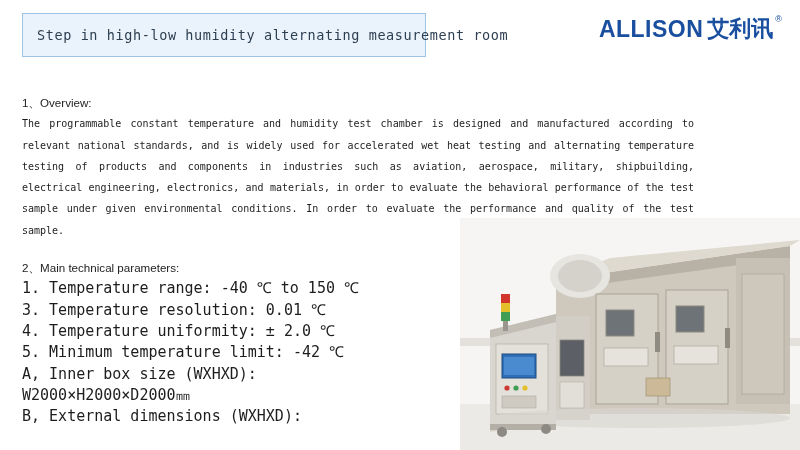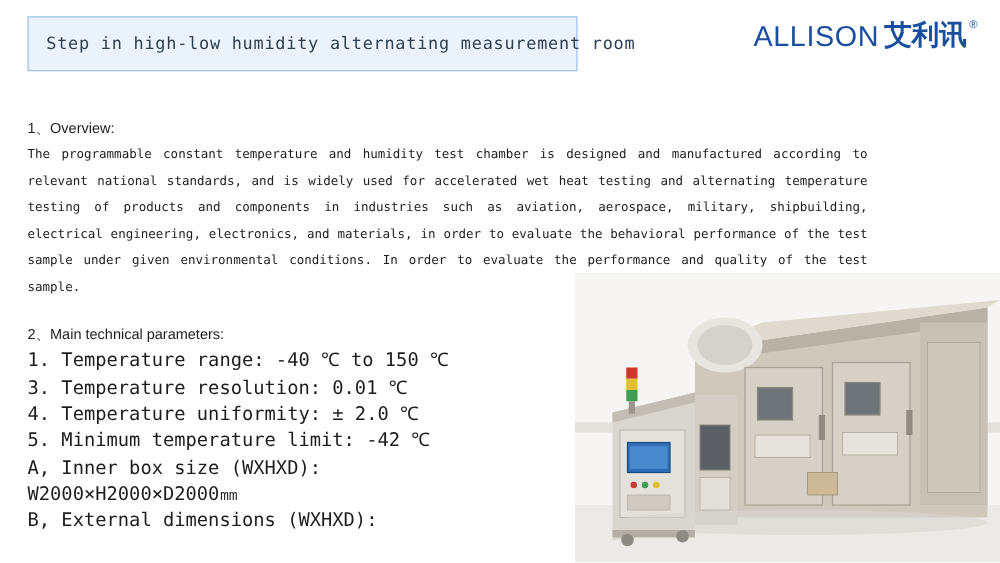--- a/index.html
+++ b/index.html
@@ -25,21 +25,21 @@
     position: absolute;
     top: 0;
     left: 0;
     width: 800px;
     height: 70px;
   }
   .title-box {
     position: absolute;
     left: 22px;
     top: 13px;
-    width: 440px;
+    width: 404px;
     height: 44px;
     border: 1px solid #9fc3e6;
     background: #eaf3fb;
     box-sizing: border-box;
     display: flex;
     align-items: center;
   }
   .title-text {
     padding-left: 14px;
     font-size: 13.5px;
@@ -51,21 +51,21 @@
 
   .brand {
     position: absolute;
     right: 18px;
     top: 18px;
     display: flex;
     align-items: flex-start;
   }
   .brand-en {
     font-size: 23px;
-    font-weight: normal;
+    font-weight: bold;
     color: #1a4fa0;
     letter-spacing: 0.5px;
     line-height: 1;
     font-family: "Liberation Sans", sans-serif;
   }
   .brand-cn {
     font-size: 22px;
     font-weight: bold;
     color: #1a4fa0;
     margin-left: 4px;

